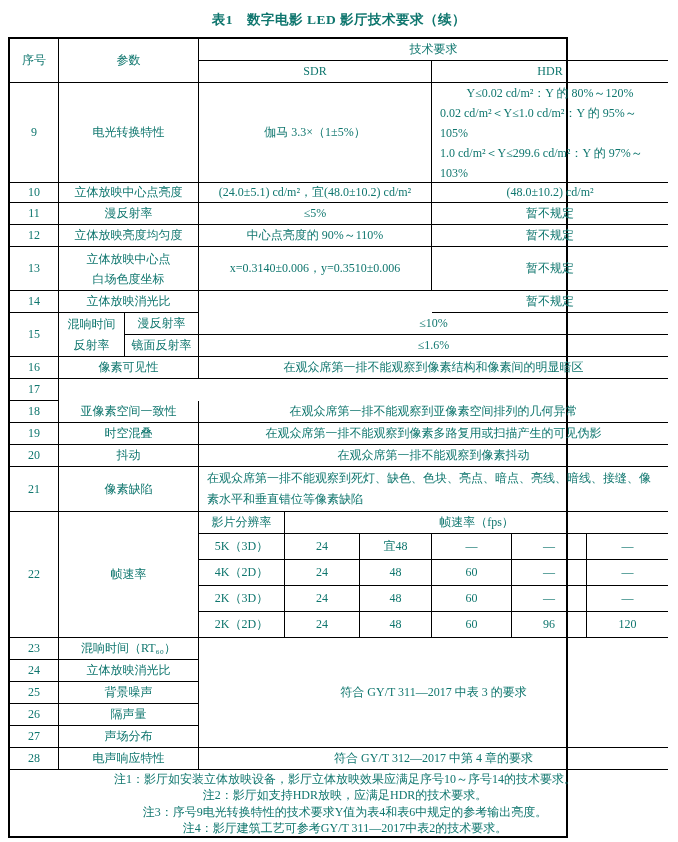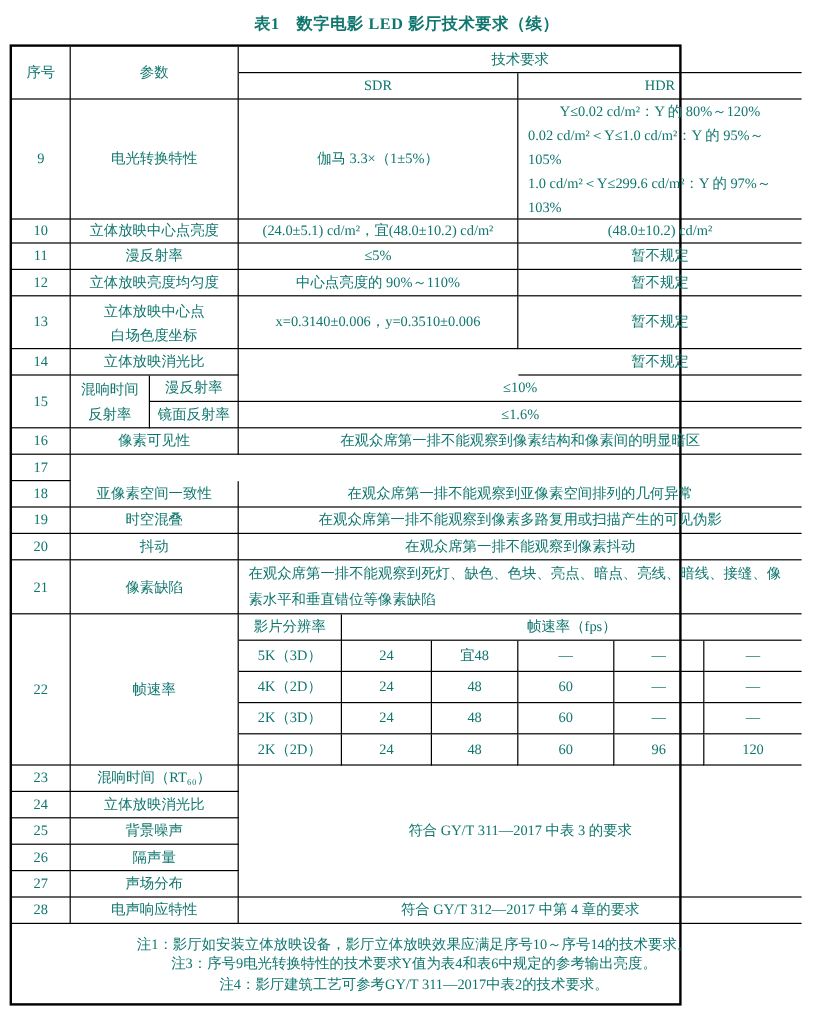--- a/index.html
+++ b/index.html
@@ -155,18 +155,19 @@
   <div class="c" style="grid-area:26/1/27/2">27</div>
   <div class="c" style="grid-area:26/2/27/4">声场分布</div>
   <div class="c nr" style="grid-area:22/4/27/10">符合 GY/T 311—2017 中表 3 的要求</div>
 
   <div class="c" style="grid-area:27/1/28/2">28</div>
   <div class="c" style="grid-area:27/2/28/4">电声响应特性</div>
   <div class="c nr" style="grid-area:27/4/28/10">符合 GY/T 312—2017 中第 4 章的要求</div>
 
   <div class="c nr nb lft vc notes" style="grid-area:28/1/29/10">
     <div>注1：影厅如安装立体放映设备，影厅立体放映效果应满足序号10～序号14的技术要求。</div>
+    <div>注2：影厅如支持HDR放映，应满足HDR的技术要求。</div>
     <div>注3：序号9电光转换特性的技术要求Y值为表4和表6中规定的参考输出亮度。</div>
     <div>注4：影厅建筑工艺可参考GY/T 311—2017中表2的技术要求。</div>
   </div>
 
 </div>
 </div>
 
 </body></html>

